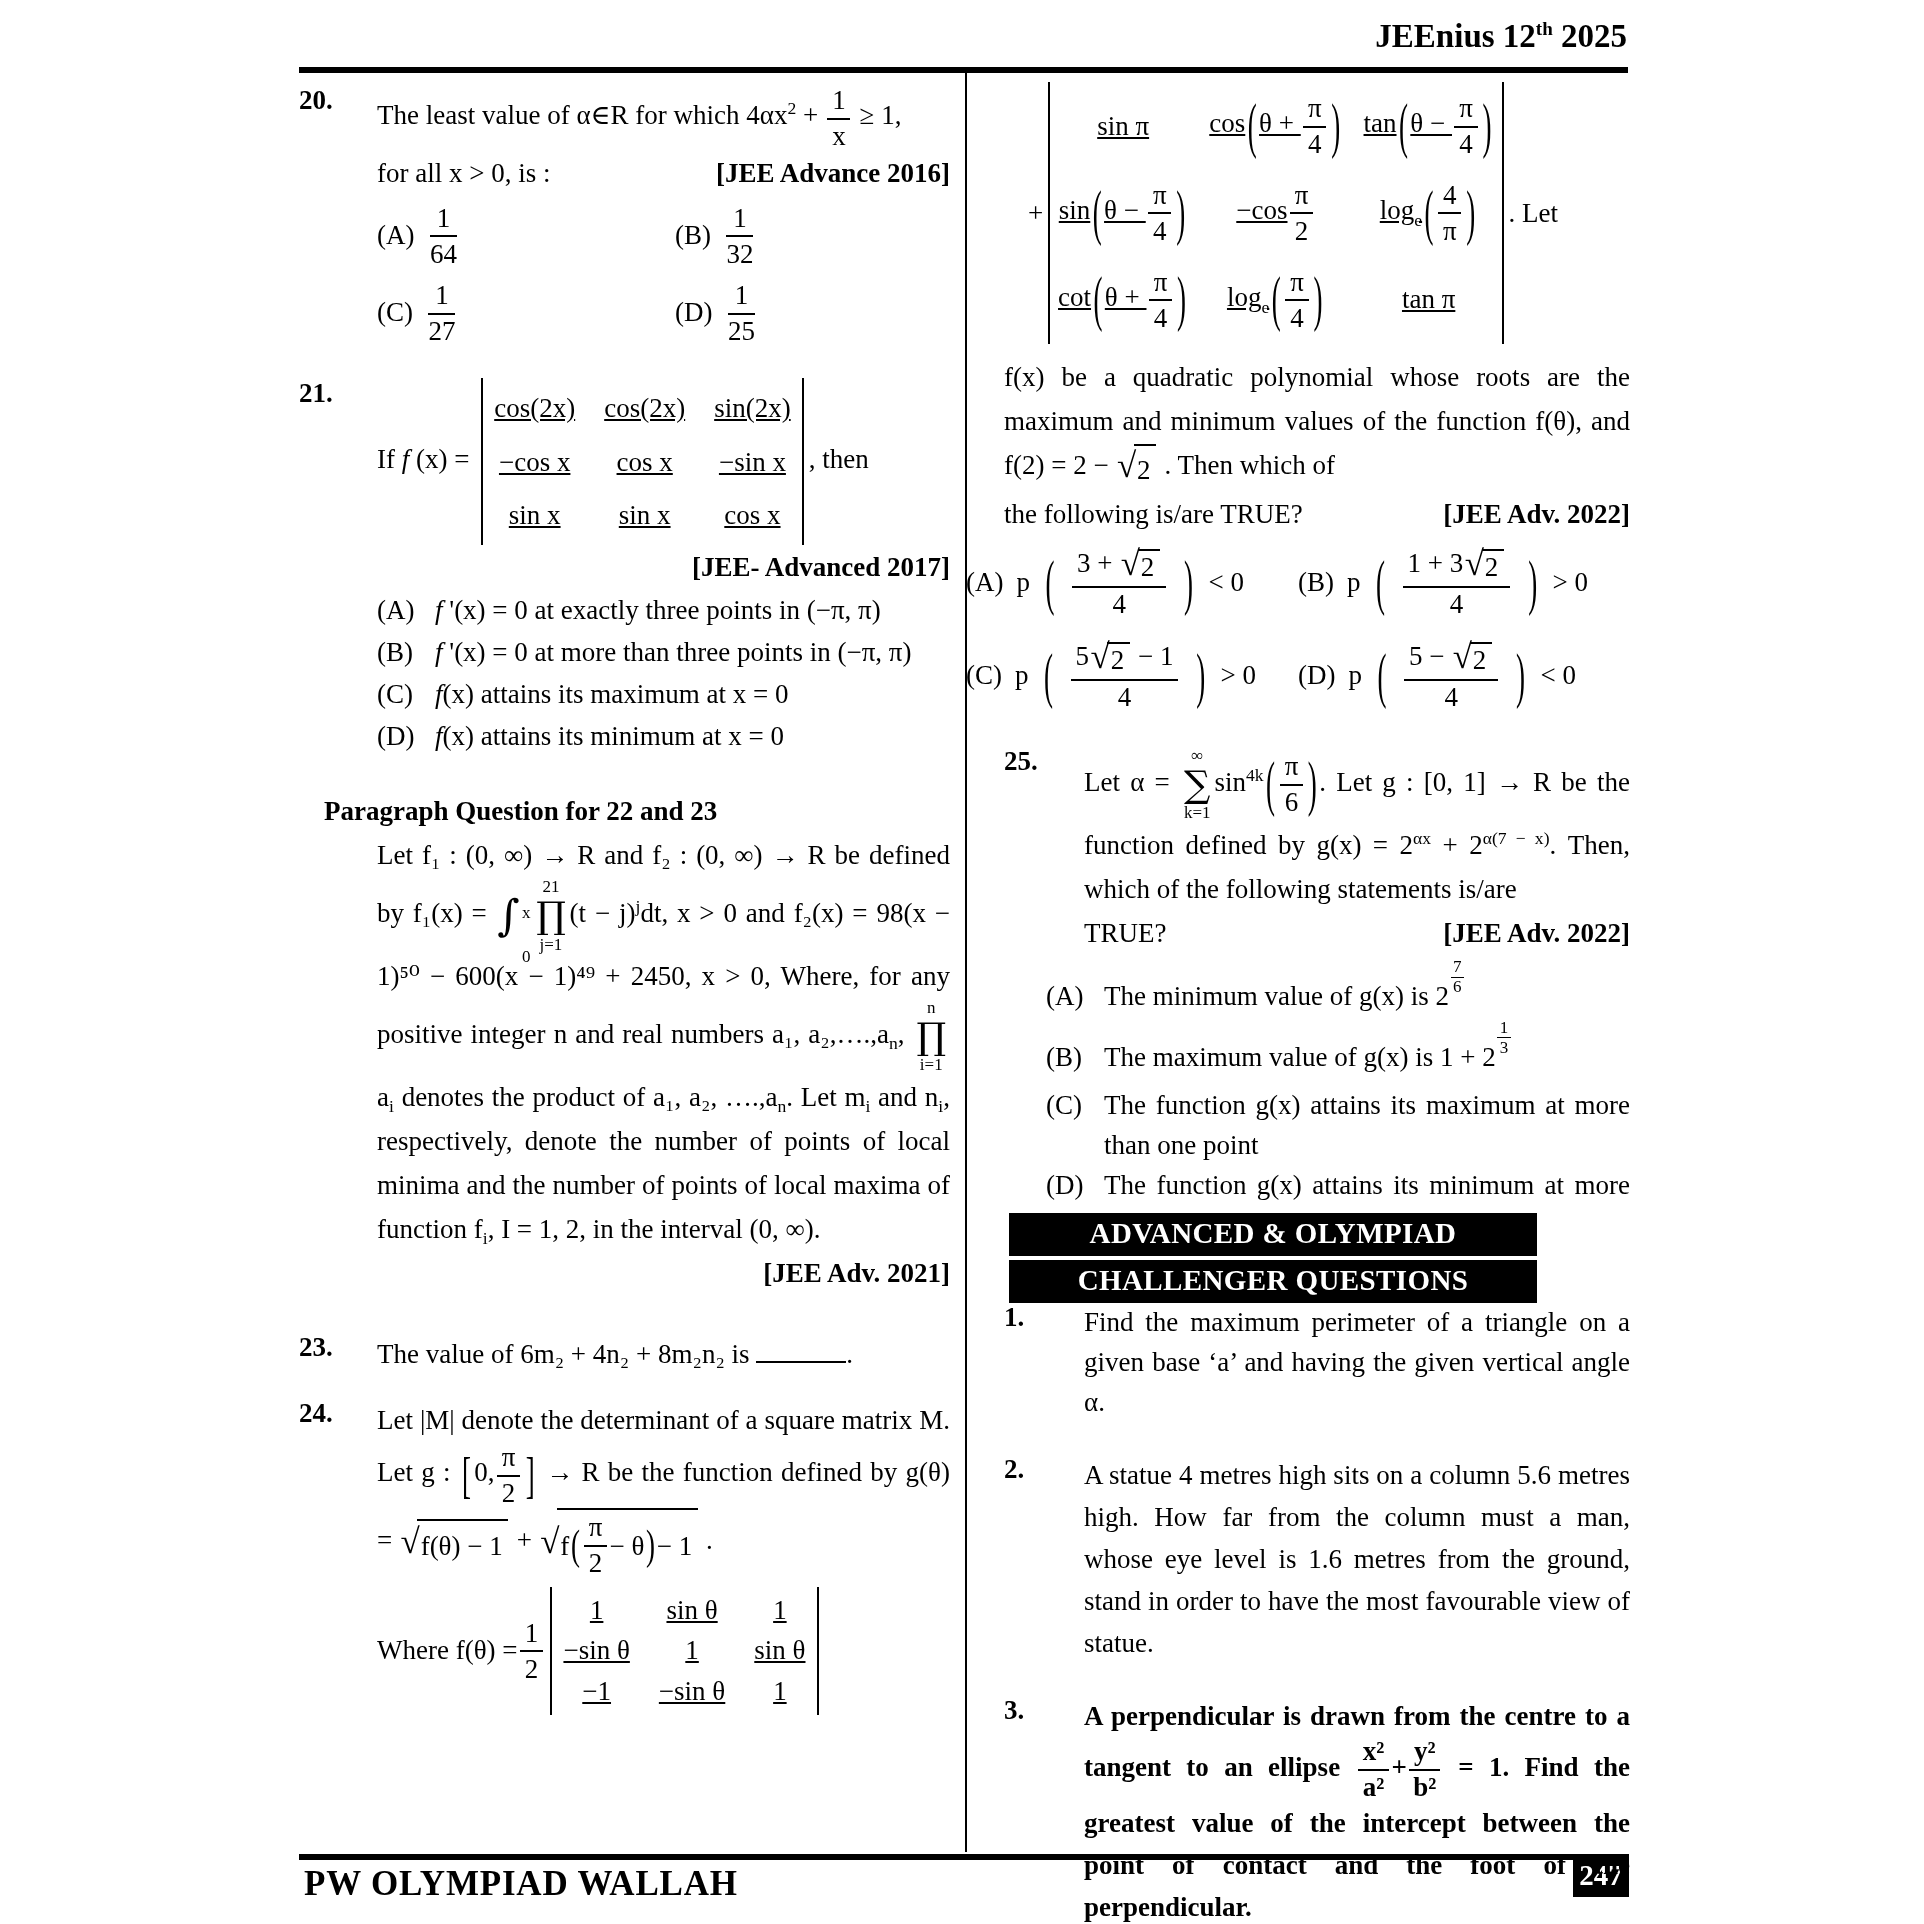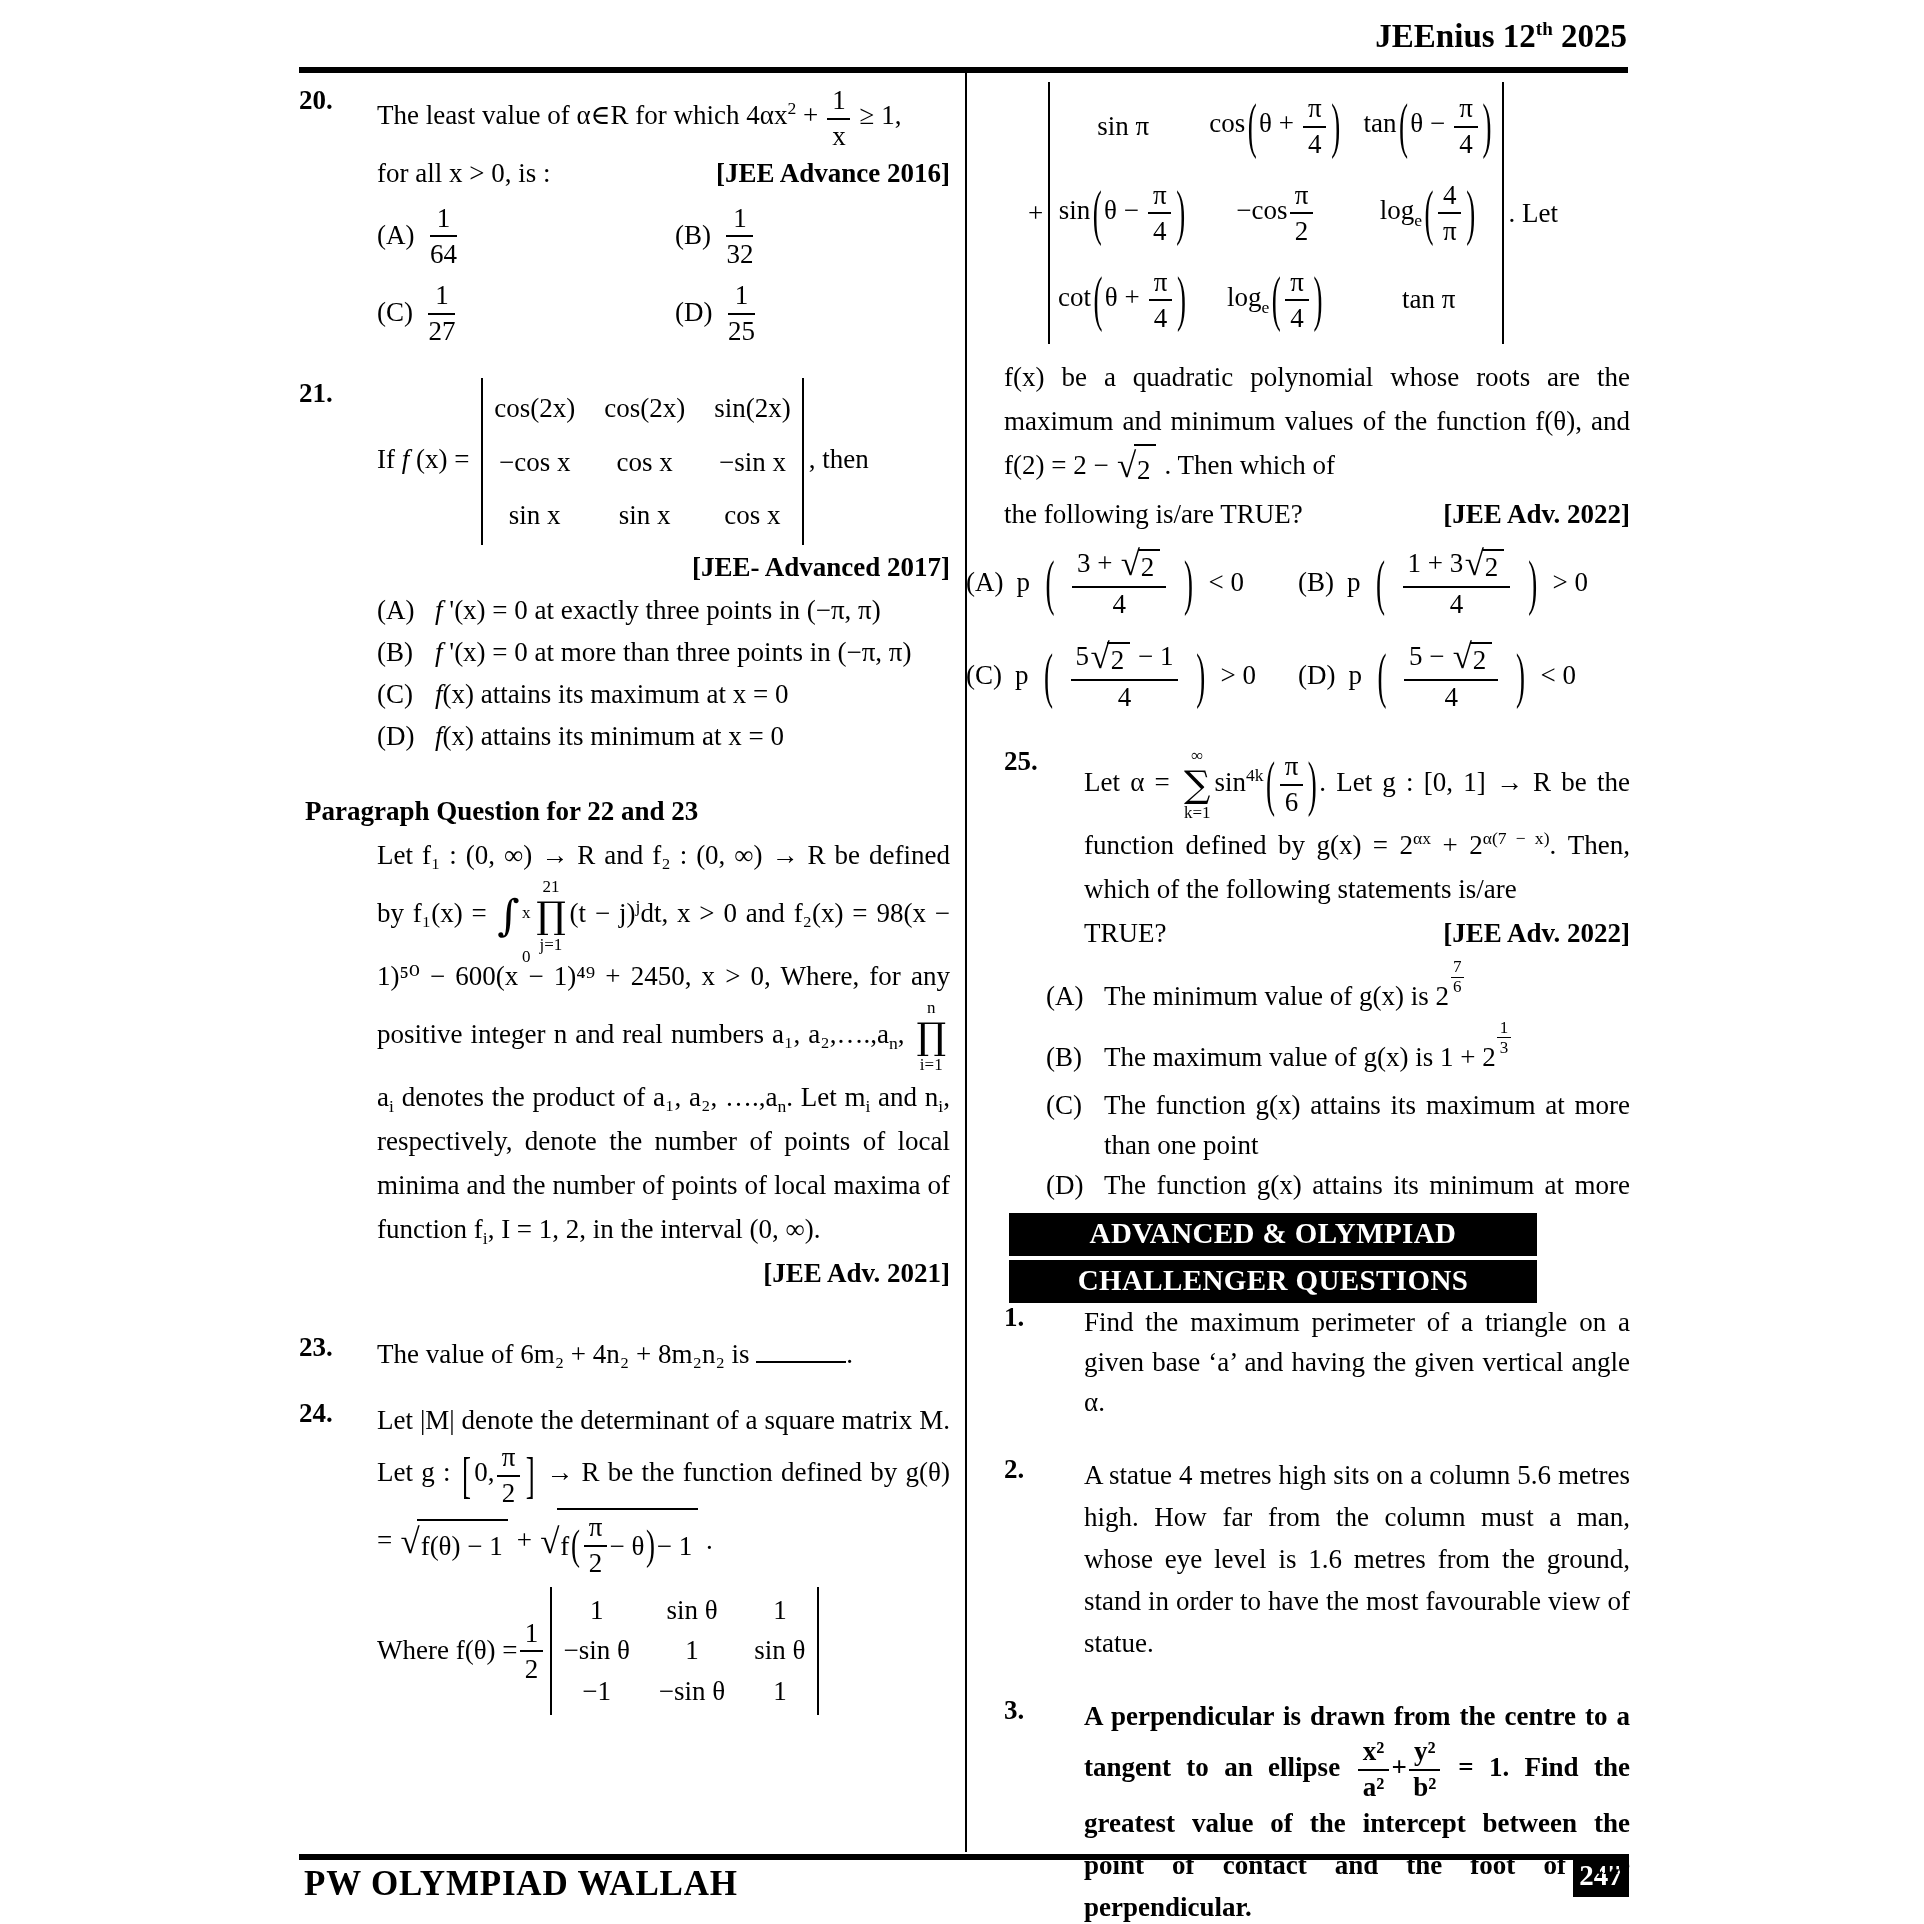--- a/index.html
+++ b/index.html
@@ -36,21 +36,21 @@
   .tagline{text-align:right;font-weight:bold;line-height:44px;}
   .line{line-height:44px;}
   
   sup,sub{font-size:17.6px;line-height:0;}
   .frac{display:inline-block;vertical-align:middle;text-align:center;line-height:1.08;margin:0 2.4px;}
   .frac .fn{display:block;border-bottom:2px solid #000;padding:0.8px 4.8px 2.4px;}
   .frac .fd{display:block;padding-top:2.4px;}
   .det{display:inline-grid;grid-template-columns:auto auto auto;
     border-left:2px solid #000;border-right:2px solid #000;
     padding:8px 11.2px;column-gap:29px;row-gap:9.6px;
-    vertical-align:middle;text-align:center;align-items:center;justify-items:center;margin:0 4.8px;}
+    vertical-align:middle;text-align:center;align-items:center;justify-items:center;margin:0 4.8px;text-decoration:underline;}
   .detbig{row-gap:21px;column-gap:21px;padding:11.2px 8px;}
   .bigop{display:inline-flex;flex-direction:column;align-items:center;vertical-align:middle;
     line-height:1;margin:0 4px;}
   .bigop .lim{font-size:17px;line-height:1.15;}
   .bigop .op{font-size:37px;line-height:1.02;font-family:"DejaVu Serif","Liberation Serif",serif;}
   .intg{display:inline-flex;align-items:center;vertical-align:middle;margin:0 1.6px;}
   .intg .isym{font-size:43px;line-height:1;font-family:"DejaVu Serif",serif;}
   .intg .ilims{display:inline-flex;flex-direction:column;justify-content:space-between;height:50px;font-size:17px;margin-left:2.4px;}
   .sqrt{display:inline-flex;align-items:center;vertical-align:middle;margin:0 1.6px;}
   .sqrt .rsym{font-size:1.3em;line-height:1;margin-right:-2.4px;transform:translateY(-7%);}
@@ -72,21 +72,21 @@
   .outdent{margin-left:-38px;}
   .optgrid2{display:grid;grid-template-columns:1fr 1fr;row-gap:21px;margin-top:11.2px;}
   
   .bar{background:#000;color:#fff;text-align:center;font-weight:bold;font-size:29px;
     padding:4px 0 5.6px;letter-spacing:0.4px;}
   .bar + .bar{margin-top:4.8px;}
   
   .mt10{margin-top:8px;}.mt14{margin-top:11.2px;}
   .mt28{margin-top:22.5px;}.mt40{margin-top:32px;}.mt46{margin-top:37px;}
   .mathrow{display:flex;align-items:center;line-height:1.15;}
-  .ptitle{font-weight:bold;margin-left:6px;line-height:44px;}
+  .ptitle{font-weight:bold;margin-left:25px;line-height:44px;}
   .pind{margin-left:78px;}
   i{font-style:italic;}
 </style>
 </head>
 <body>
 
 <div class="abs" id="header-title"><span>JEEnius 12</span><sup>th</sup><span> 2025</span></div>
 <div class="abs" id="top-rule"></div>
 <div class="abs" id="divider"></div>
 <div class="abs" id="footer-rule"></div>

